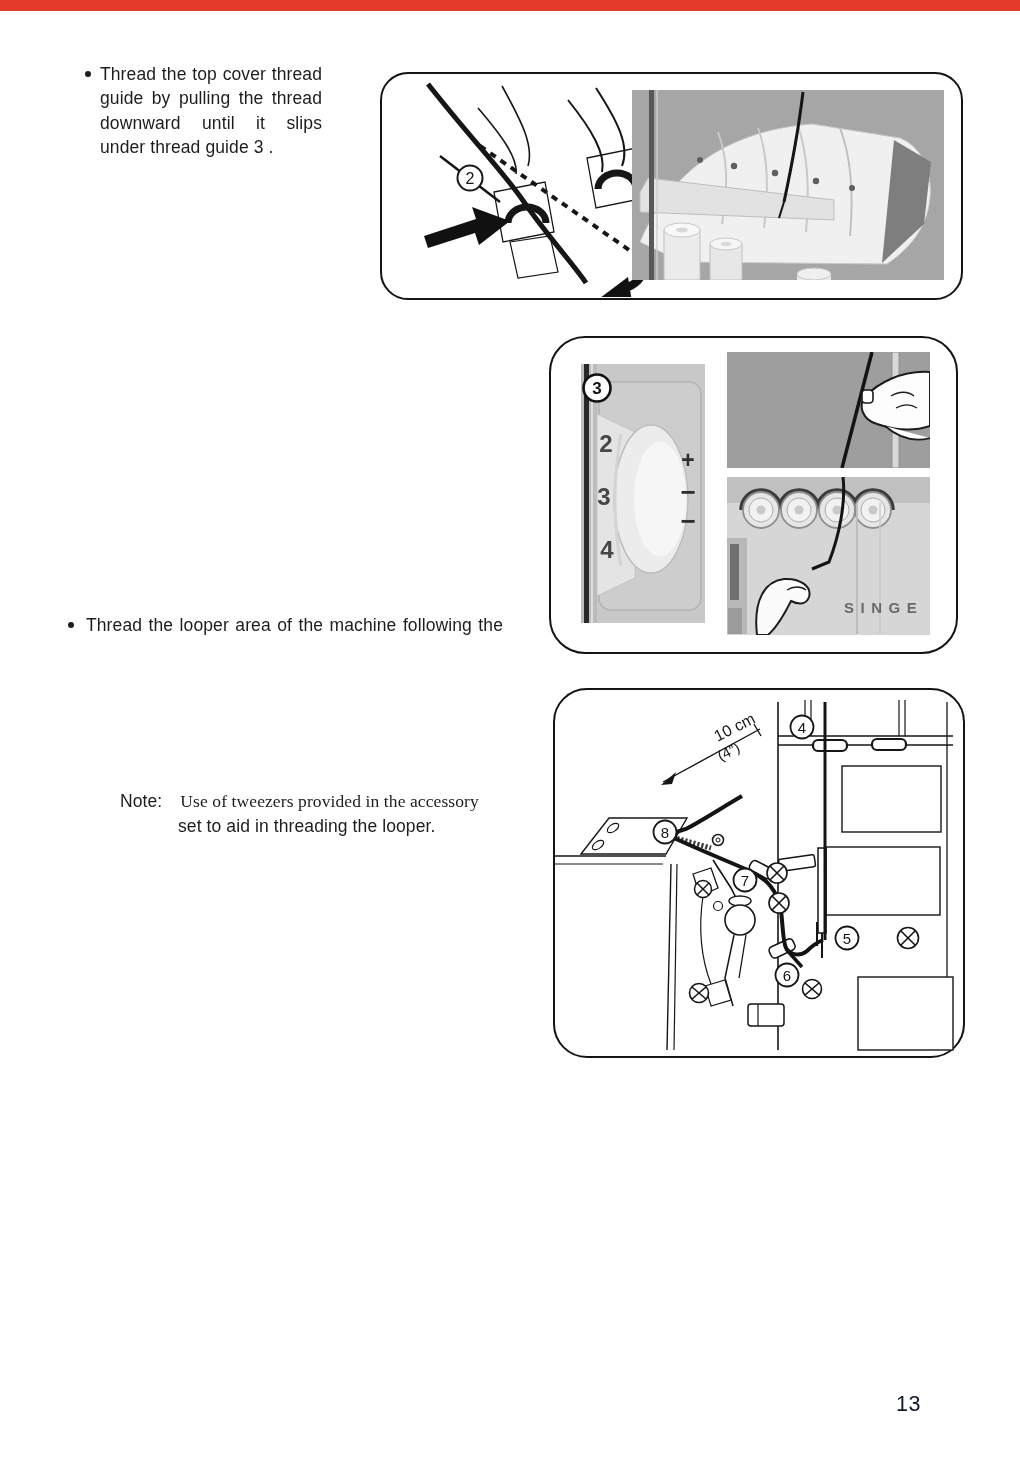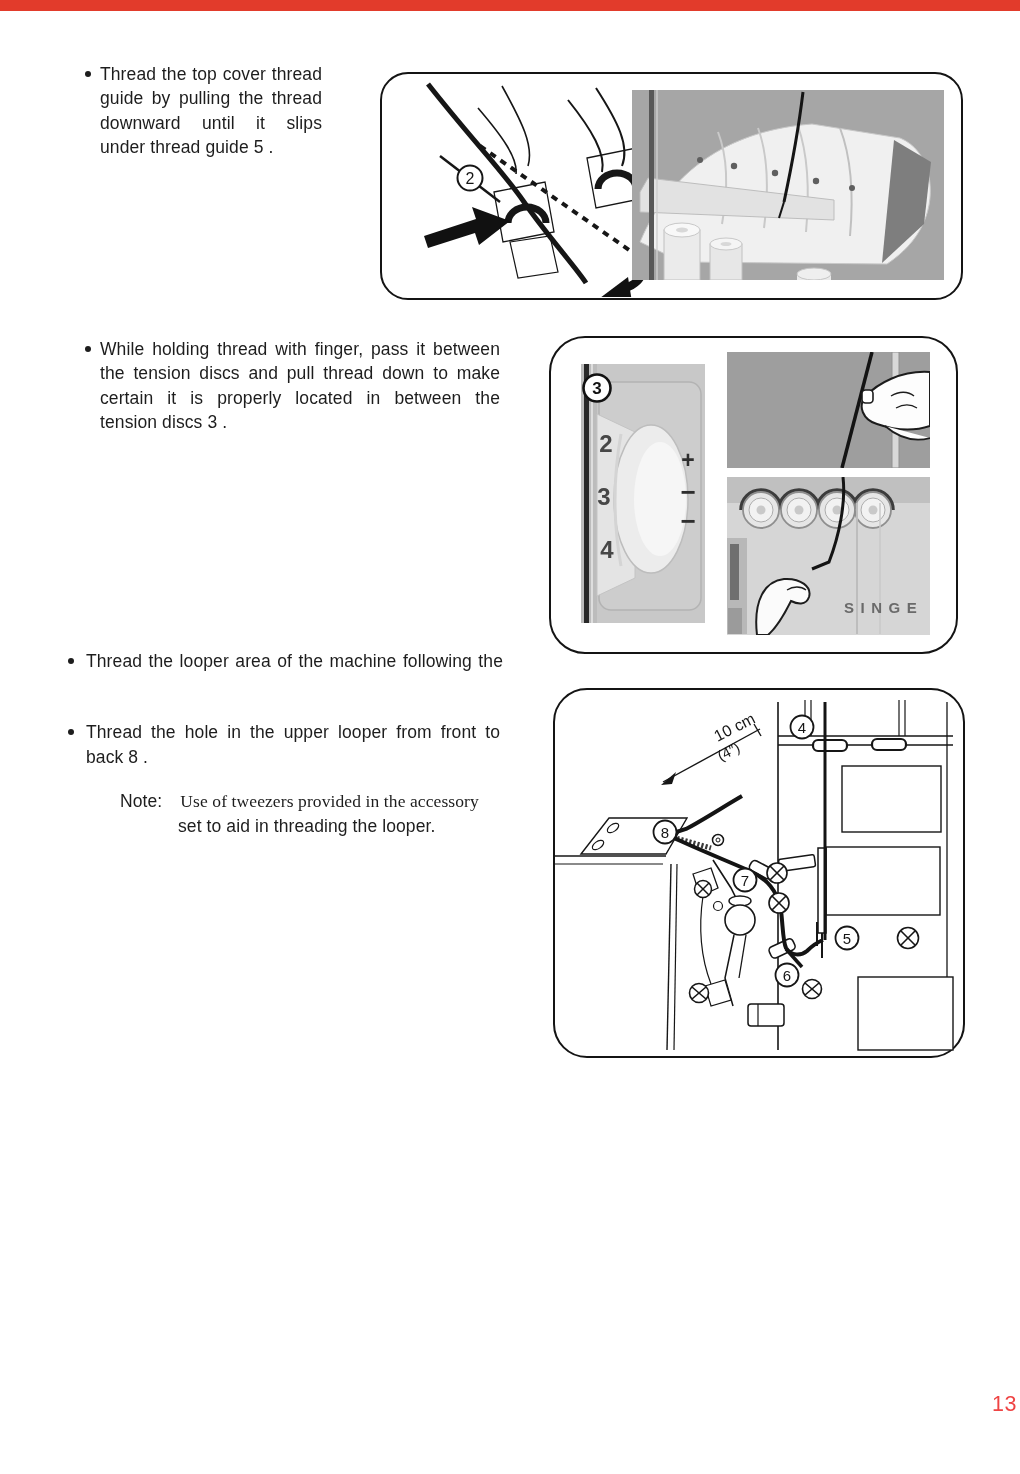--- a/index.html
+++ b/index.html
@@ -14,36 +14,36 @@
   .jl{white-space:normal;text-align:justify;text-align-last:justify;}
   .lh25{line-height:25px;}
   .note-label{display:inline-block;}
   .note-text{display:inline-block;margin-left:18px;font-family:Liberation Serif, serif;}
   .note-indent{padding-left:58px;}
   .fig{position:absolute;border:2.5px solid #141414;background:#fff;box-sizing:border-box;}
   .fig svg{display:block;}
   #fig1{left:380px;top:72px;width:583px;height:228px;border-radius:28px;}
   #fig2{left:549px;top:336px;width:409px;height:318px;border-radius:36px;}
   #fig3{left:553px;top:688px;width:412px;height:370px;border-radius:34px;}
-  .pagenum{position:absolute;left:992px;top:1392px;font-size:21.5px;color:#ef4444;letter-spacing:0.5px;text-align:center;}
+  .pagenum{position:absolute;left:896px;top:1392px;font-size:21.5px;color:#0f172a;letter-spacing:0.5px;text-align:center;}
   svg text{font-family:"Liberation Sans", sans-serif;}
 </style>
 </head>
 <body>
 
 <div class="page">
 
   <div class="red-strip"></div>
 
   <div class="para" style="left:100px;top:62px;width:222px;">
     <span class="dot dot-a"></span>
     <div class="ln jl">Thread the top cover thread</div>
     <div class="ln jl">guide by pulling the thread</div>
     <div class="ln jl">downward until it slips</div>
-    <div class="ln">under thread guide 5 .</div>
+    <div class="ln">under thread guide 3 .</div>
   </div>
 
   <figure class="fig" id="fig1" style="margin:0;">
     <svg width="578" height="223" viewBox="0 0 578 223">
 
       <g stroke="#161616" fill="none">
         <path d="M120,12 C140,48 152,72 146,92" stroke-width="1.6"></path>
         <path d="M96,34 C120,62 136,84 134,100" stroke-width="1.6"></path>
         <path d="M214,14 C236,48 248,72 240,92" stroke-width="2"></path>
         <path d="M186,26 C210,56 224,80 220,98" stroke-width="2"></path>
@@ -90,27 +90,20 @@
           <rect x="328" y="170" width="32" height="36" fill="#e7e7e7" stroke="#c0c0c0"></rect>
           <ellipse cx="344" cy="170" rx="16" ry="6" fill="#f5f5f5" stroke="#c8c8c8"></ellipse>
           <ellipse cx="344" cy="170" rx="5.5" ry="2" fill="#d8d8d8"></ellipse>
           <rect x="415" y="200" width="34" height="8" fill="#eaeaea"></rect>
           <ellipse cx="432" cy="200" rx="17" ry="6" fill="#efefef" stroke="#c6c6c6"></ellipse>
         </g>
       </g>
     </svg>
   </figure>
 
-  <div class="para" style="left:100px;top:337px;width:400px;">
-    <span class="dot dot-a"></span>
-    <div class="ln jl">While holding thread with finger, pass it between</div>
-    <div class="ln jl">the tension discs and pull thread down to make</div>
-    <div class="ln jl">certain it is properly located in between the</div>
-    <div class="ln">tension discs 3 .</div>
-  </div>
 
   <figure class="fig" id="fig2" style="margin:0;">
     <svg width="404" height="313" viewBox="0 0 404 313">
 
       <g>
         <clipPath id="c2a">
             <rect x="30" y="26" width="124" height="259"></rect>
           </clipPath>
         <g clip-path="url(#c2a)">
           <rect x="30" y="26" width="124" height="259" fill="#bcbcbc"></rect>
@@ -179,30 +172,25 @@
           <line x1="329" y1="165" x2="329" y2="296" stroke="#c9c9c9" stroke-width="1.5"></line>
           <path d="M292,139 C295,165 288,198 278,224 L261,231" stroke="#141414" stroke-width="3" fill="none"></path>
           <text x="293" y="275" font-size="15" font-weight="bold" letter-spacing="6.5" fill="#6a6a6a">SINGE</text>
           <path d="M206,297 C202,262 214,243 233,241 C250,240 261,249 258,259 C255,268 246,266 240,263 C233,277 224,291 217,297 Z" fill="#fbfbfb" stroke="#1d1d1d" stroke-width="2"></path>
           <path d="M236,252 C242,248 250,248 255,252" stroke="#1d1d1d" stroke-width="1.3" fill="none"></path>
         </g>
       </g>
     </svg>
   </figure>
 
-  <div class="para lh25" style="left:86px;top:649px;width:417px;">
+  <div class="para lh25" style="left:86px;top:613px;width:417px;">
     <span class="dot dot-b"></span>
     <div class="ln jl">Thread the looper area of the machine following the</div>
   </div>
 
-  <div class="para lh25" style="left:86px;top:720px;width:414px;">
-    <span class="dot dot-b"></span>
-    <div class="ln jl">Thread the hole in the upper looper from front to</div>
-    <div class="ln">back 8 .</div>
-  </div>
 
   <div class="para lh25" style="left:120px;top:789px;width:400px;">
     <div class="ln">
       <span class="note-label">Note:</span><span class="note-text">Use of tweezers provided in the accessory</span>
     </div>
     <div class="ln note-indent">set to aid in threading the looper.</div>
   </div>
 
 
   <figure class="fig" id="fig3" style="margin:0;">

